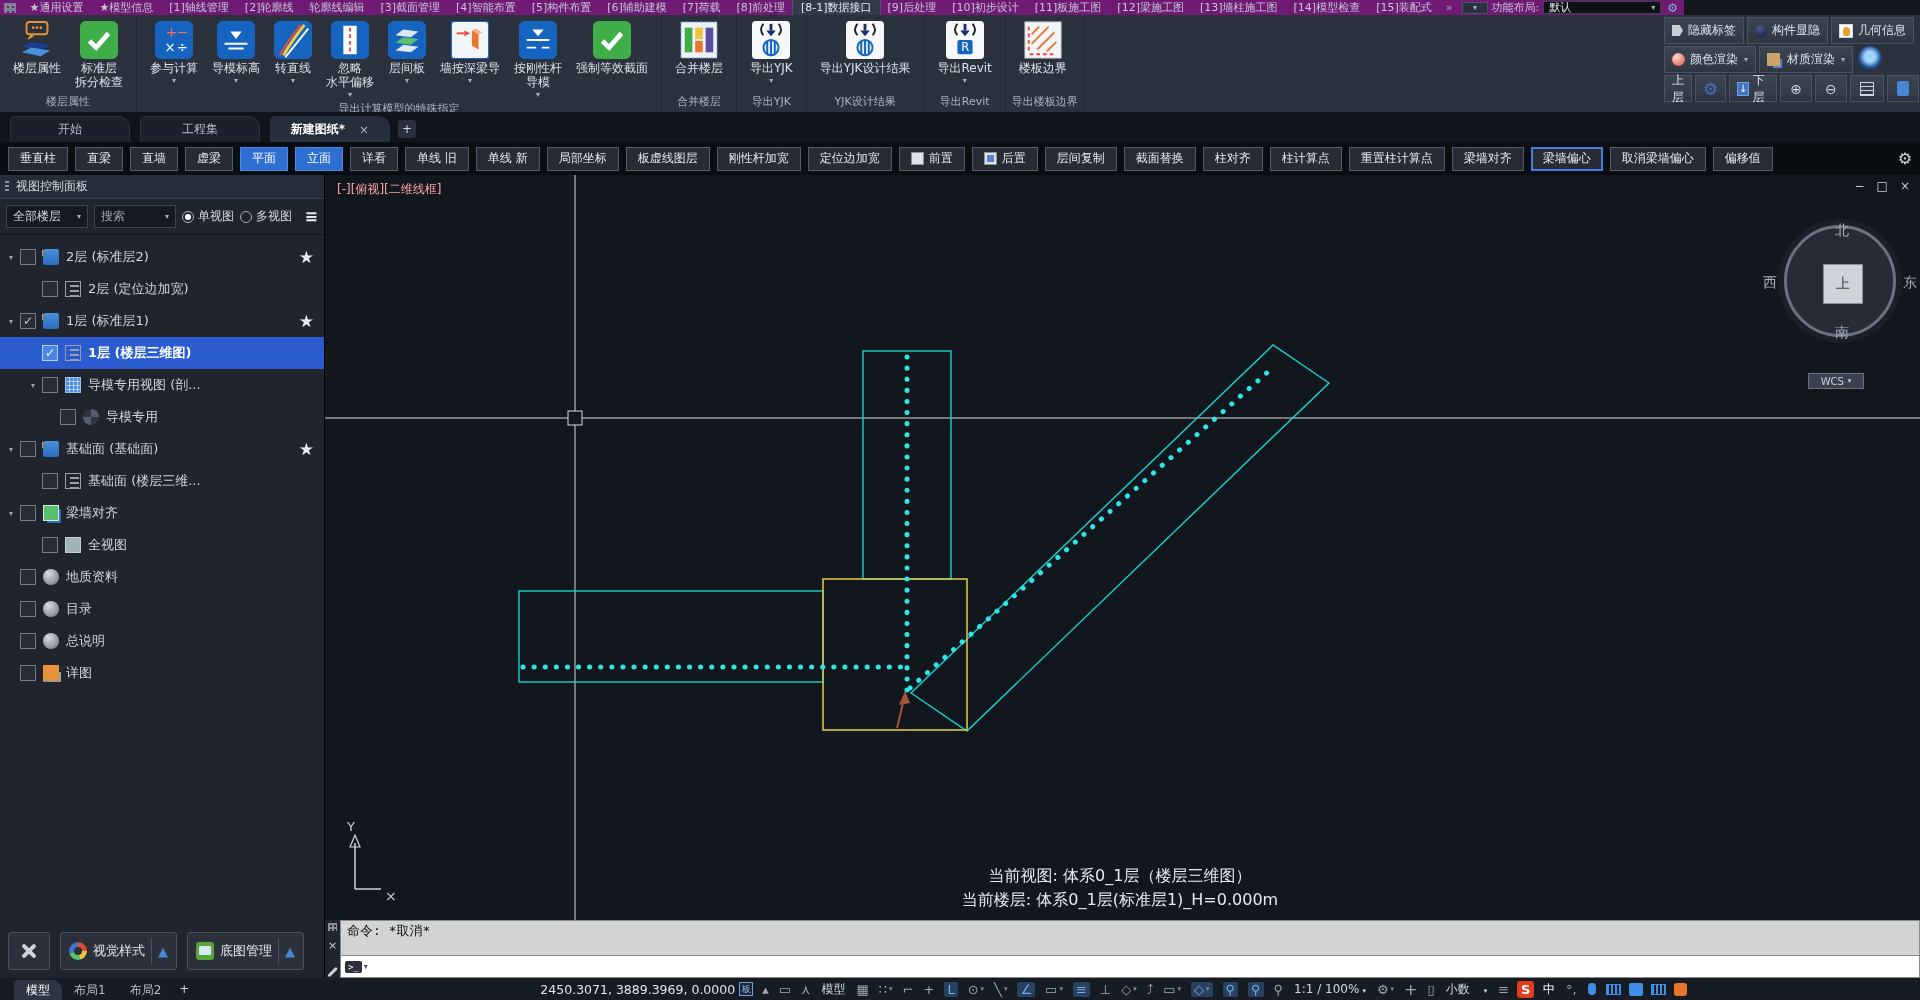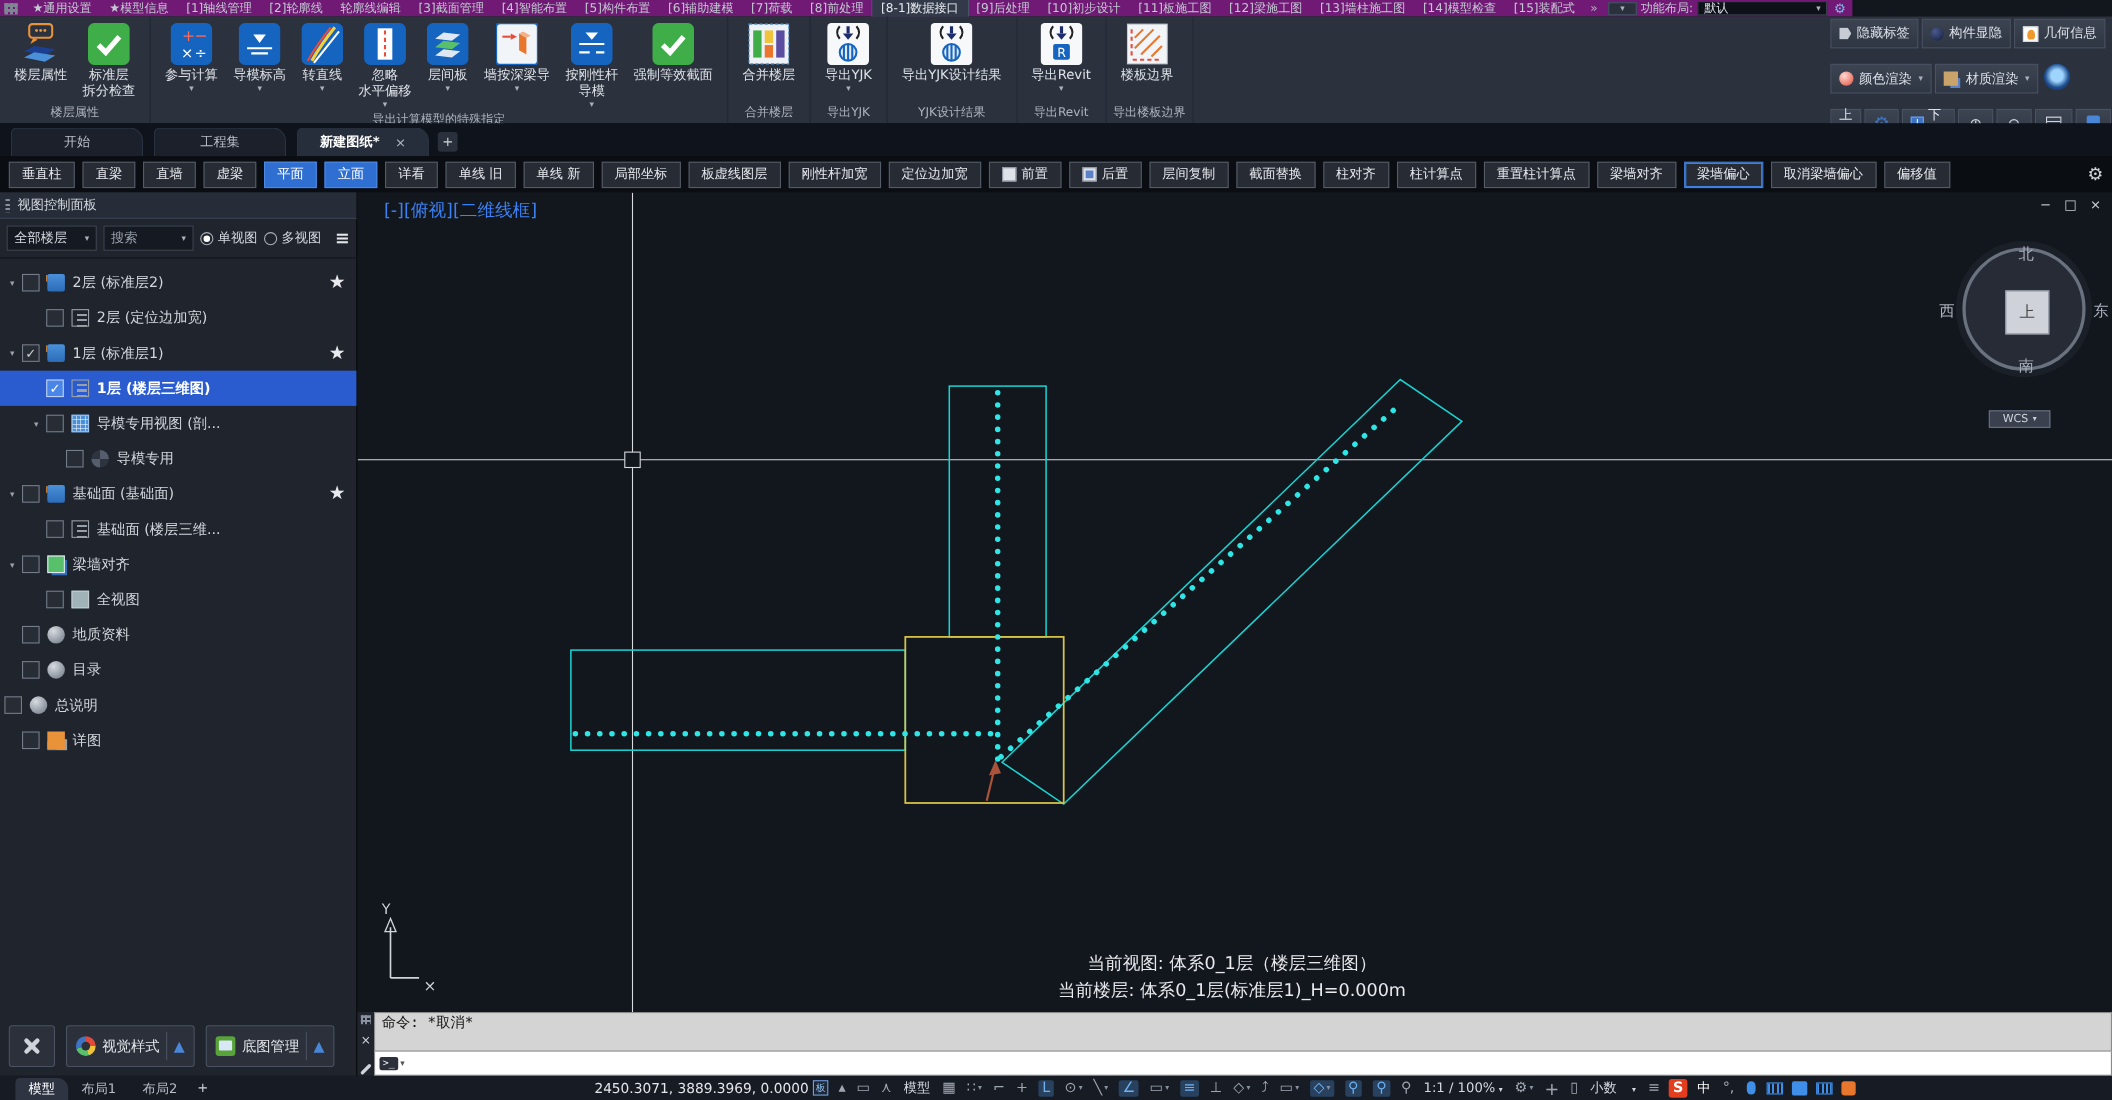--- a/index.html
+++ b/index.html
@@ -27,21 +27,21 @@
   
   .ribbon{position:absolute;left:0;top:15px;width:1920px;height:97px;background:#2b313d;display:flex}
   .rgroup{display:flex;flex-direction:column;border-right:1px solid #222835;padding:4px 6px 0 6px}
   .rbtns{display:flex;flex:1;align-items:flex-start}
   .rbtn{display:flex;flex-direction:column;align-items:center;padding:2px 7px;cursor:default}
   .ric{width:38px;height:38px;flex:none}
   .rlab{font-size:12px;line-height:14px;color:#dde1e8;text-align:center;margin-top:2px}
   .rdd{font-size:8px;color:#aab1bd;margin-top:1px;height:9px}
   .glabel{font-size:11px;color:#aeb4bf;text-align:center;height:18px;line-height:16px}
   .rright{position:absolute;right:2px;top:2px;width:254px;font-size:12px}
-  .rrow{display:flex;align-items:stretch;margin-bottom:14px}
+  .rrow{display:flex;align-items:stretch;margin-bottom:2px}
   .rsb{background:linear-gradient(#3c4452,#2f3643);border:1px solid #4a5364;color:#dde1e8;
     display:flex;align-items:center;padding:0 7px;margin-right:3px;height:27px;cursor:default}
   .rsb .cdd{font-size:8px;color:#aab1bd;margin-left:6px}
   .ic-tag{width:11px;height:11px;background:#c8ccd4;clip-path:polygon(0 0,70% 0,100% 50%,70% 100%,0 100%);margin-right:5px}
   .ic-bulb{width:12px;height:12px;border-radius:50%;background:radial-gradient(circle at 35% 30%,#4a5a8c,#141c3a);margin-right:5px}
   .ic-bulbbox{width:14px;height:14px;border:1px solid #d8dce2;background:#fff;margin-right:5px;position:relative}
   .ic-bulbbox::after{content:"";position:absolute;left:3px;top:2px;width:7px;height:9px;border-radius:50% 50% 40% 40%;background:#f09a2e}
   .ic-ball{width:13px;height:13px;border-radius:50%;background:radial-gradient(circle at 35% 30%,#ffd9d0,#e04a3a);margin-right:5px}
   .ic-cubes{width:13px;height:13px;background:#c9a36a;box-shadow:4px 4px 0 -2px #5b82c8;margin-right:7px}
   .ic-globe{width:24px;height:24px;border-radius:50%;background:radial-gradient(circle at 50% 45%,#9fd4ff 0 30%,#1f4f8f 60%,#0b1c33 100%);margin-left:2px}
@@ -118,21 +118,21 @@
   .ringicon{width:18px;height:18px;border-radius:50%;margin-right:6px;position:relative;
     background:conic-gradient(#e04a3a 0 25%,#f0c33c 25% 45%,#58c06a 45% 70%,#3f74c4 70% 100%)}
   .ringicon::after{content:"";position:absolute;left:5px;top:5px;width:8px;height:8px;border-radius:50%;background:#2b303b}
   .imgicon{width:18px;height:18px;background:#58a43a;border-radius:3px;margin-right:6px;position:relative}
   .imgicon::after{content:"";position:absolute;left:3px;top:4px;width:12px;height:9px;background:#d8e8f4;border-radius:1px}
   .upsep{width:1px;height:26px;background:#4a5160;margin:0 6px}
   .uparr{color:#4a86d8;font-size:13px}
 
   
   .viewport{position:absolute;left:325px;top:175px;width:1595px;height:745px;background:#12161d;overflow:hidden}
-  .vcorner{position:absolute;left:24px;top:6px;font-size:16px;color:#3b82f6}
+  .vcorner{position:absolute;left:12px;top:6px;font-size:12px;color:#fca5a5}
   .vwin{position:absolute;right:10px;top:4px;display:flex;gap:12px;color:#c8ccd4;font-size:12px}
   .compass{position:absolute;left:1459px;top:50px;width:112px;height:112px;border-radius:50%;
     background:#262b35;border:3px solid #6a7280;box-shadow:0 0 0 6px #1a1f28}
   .compass .cc{position:absolute;left:36px;top:36px;width:40px;height:40px;background:#cfd3d9;border:1px solid #8a92a0;
     color:#444;font-size:14px;display:flex;align-items:center;justify-content:center}
   .cl{position:absolute;font-size:14px;color:#aab0bc}
   .wcsbox{position:absolute;left:1483px;top:198px;width:56px;height:16px;background:#3a404d;border:1px solid #6a7180;
     color:#cfd3da;font-size:10px;display:flex;align-items:center;justify-content:center;gap:4px}
 
   
@@ -594,21 +594,21 @@
     <div class="trow" style="padding-left:16px">
       <span class="cb"></span>
       <span class="ti ti-sphere"></span>
       <span>地质资料</span>
     </div>
     <div class="trow" style="padding-left:16px">
       <span class="cb"></span>
       <span class="ti ti-sphere"></span>
       <span>目录</span>
     </div>
-    <div class="trow" style="">
+    <div class="trow" style="padding-left:16px">
       <span class="cb"></span>
       <span class="ti ti-sphere"></span>
       <span>总说明</span>
     </div>
     <div class="trow" style="padding-left:16px">
       <span class="cb"></span>
       <span class="ti ti-blocks"></span>
       <span>详图</span>
     </div>
   </div>

